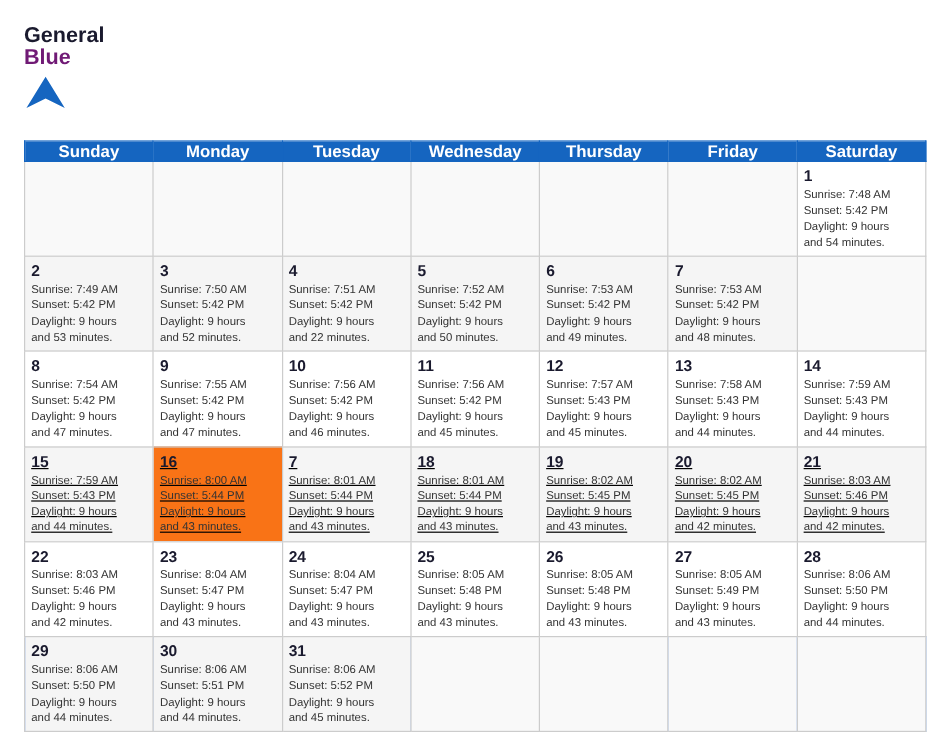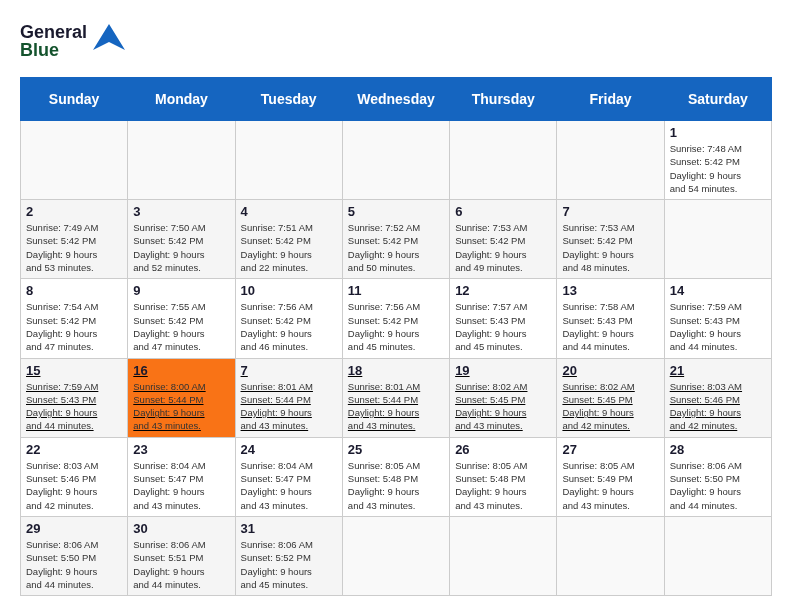--- a/index.html
+++ b/index.html
@@ -32,21 +32,21 @@
     }
     .calendar {
       width: 100%;
       border-collapse: collapse;
       border: 1px solid #ccc;
     }
     .calendar th {
       background-color: #1565c0;
       color: #fff;
       text-align: center;
-      padding: 13px 4px;
+      padding: 0 4px;
       font-size: 14px;
       font-weight: bold;
       border: 1px solid #1565c0;
     }
     .calendar td {
       vertical-align: top;
       border: 1px solid #ccc;
       padding: 4px 5px;
       width: calc(100% / 7);
       min-height: 80px;
@@ -68,37 +68,38 @@
     .day-info {
       font-size: 9.5px;
       color: #333;
       line-height: 1.4;
     }
     .empty-cell {
       background: #f9f9f9 !important;
     }
     .logo-wrapper {
       display: flex;
-      align-items: center;
+      align-items: flex-start;
       gap: 4px;
+      flex-direction: column;
     }
     .logo-name {
       display: flex;
       flex-direction: column;
       line-height: 1;
     }
     .logo-general {
       font-size: 18px;
       font-weight: bold;
       color: #1a1a2e;
     }
     .logo-blue-text {
       font-size: 18px;
       font-weight: bold;
-      color: #14532d;
+      color: #701a75;
     }
     .logo-bird {
       color: #1565c0;
       font-size: 28px;
       line-height: 1;
     }
   </style>
 </head>
 <body>
 

